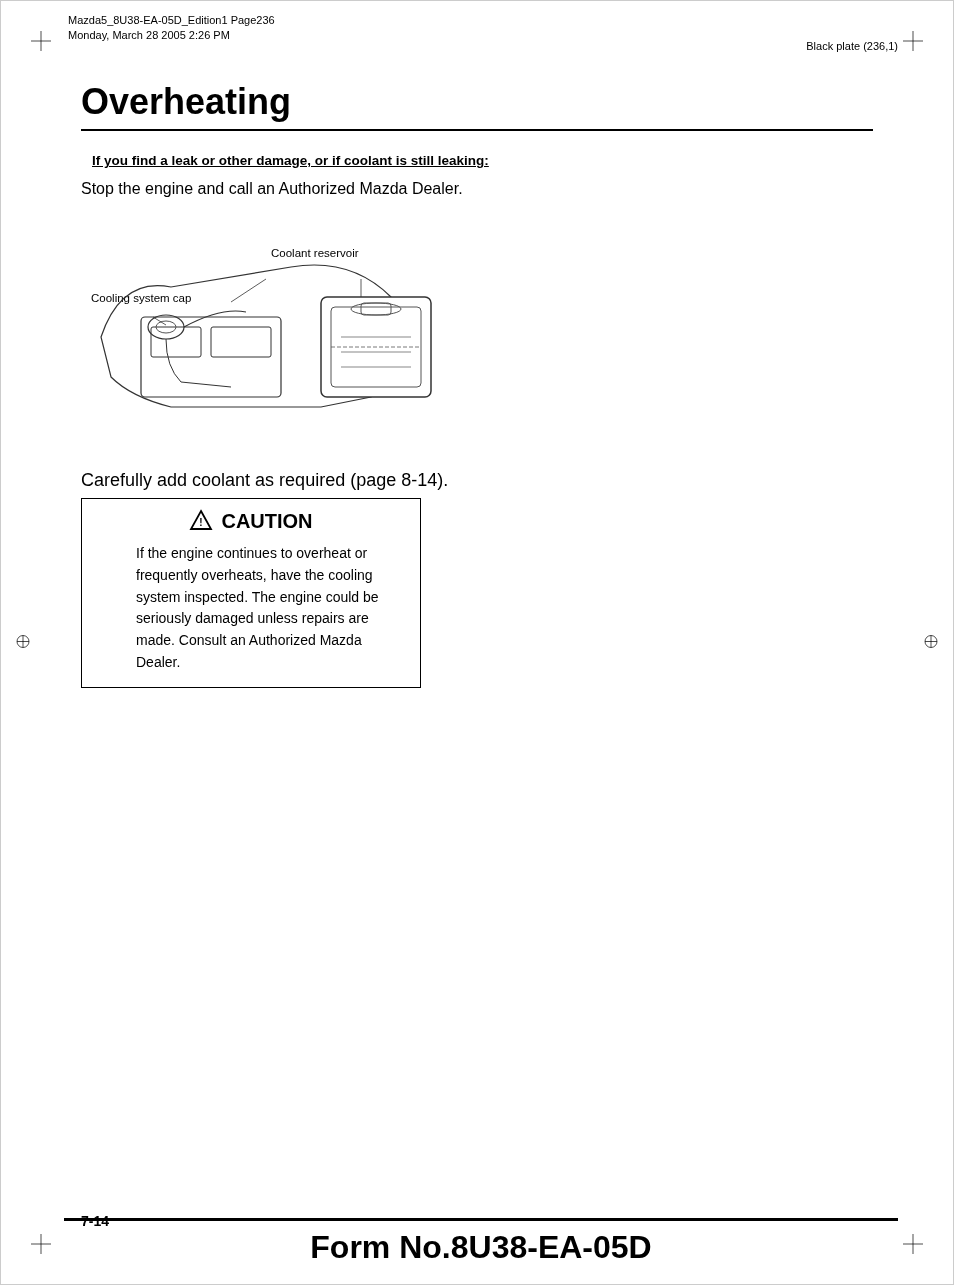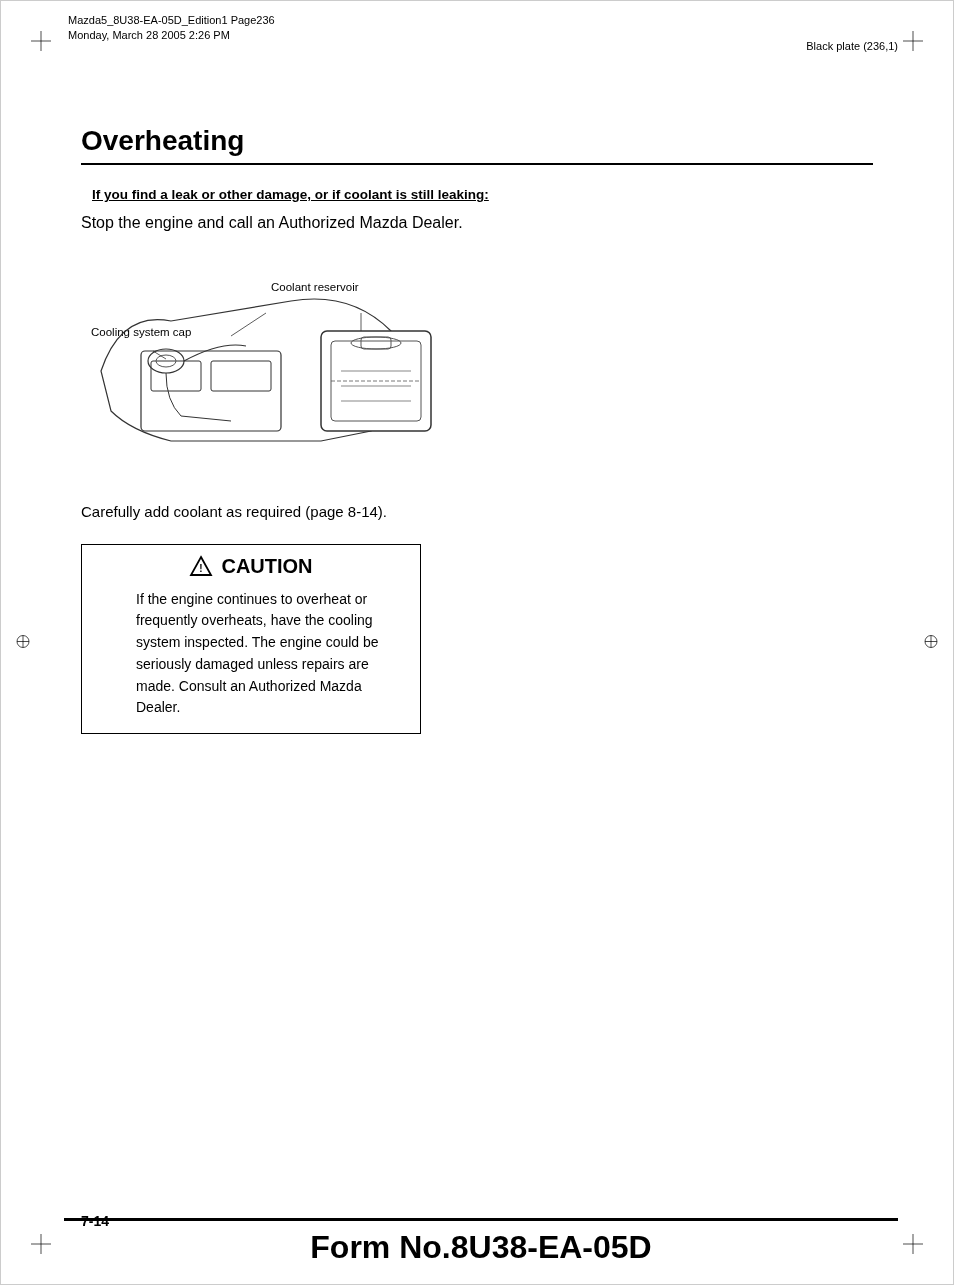--- a/index.html
+++ b/index.html
@@ -66,24 +66,23 @@
     }
 
     
     .section-category {
       font-size: 11px;
       font-weight: normal;
       margin-bottom: 2px;
     }
 
     .section-title {
-      font-size: 28px;
+      font-size: 36px;
       font-weight: bold;
       margin-bottom: 6px;
-      margin-top: 44px;
     }
 
     .title-rule {
       border: none;
       border-top: 2px solid #000;
       margin-bottom: 20px;
     }
 
     
     .left-col {
@@ -130,23 +129,23 @@
     
     .second-heading {
       font-size: 13.5px;
       font-weight: bold;
       text-decoration: underline;
       line-height: 1.5;
       margin-bottom: 6px;
     }
 
     .second-text {
-      font-size: 15px;
+      font-size: 18px;
       line-height: 1.5;
-      margin-bottom: 20px;
+      margin-bottom: 4px;
     }
 
     
     .caution-box {
       border: 1.5px solid #000;
       width: 340px;
       padding: 10px 14px 14px 14px;
     }
 
     .caution-header {

